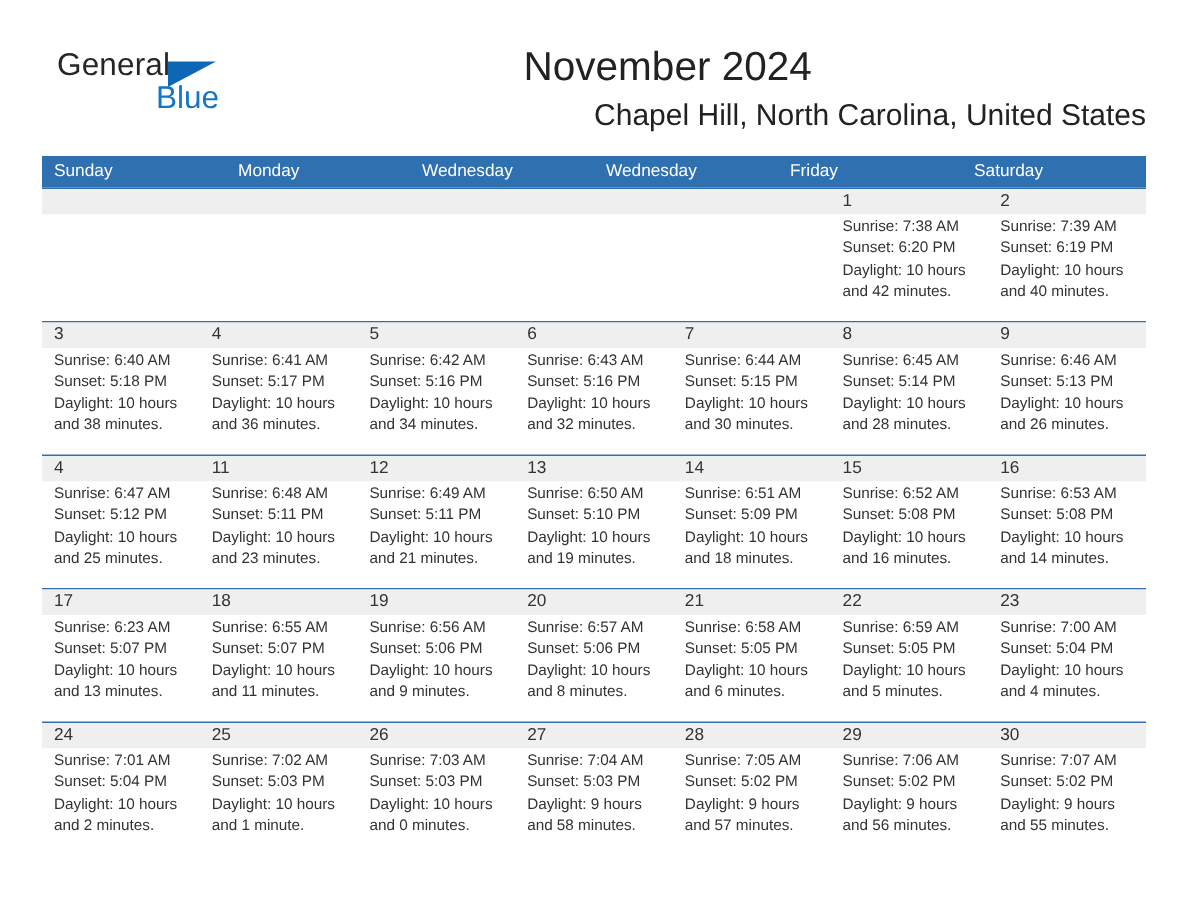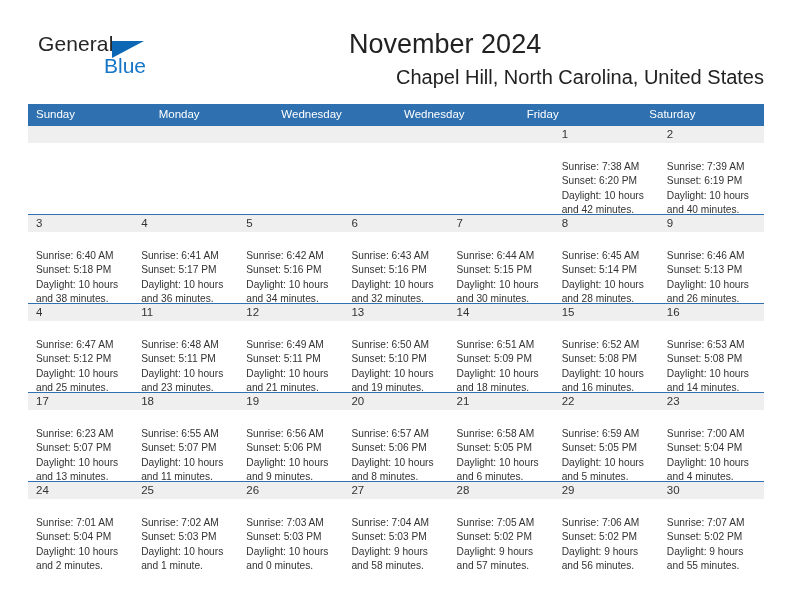--- a/index.html
+++ b/index.html
@@ -130,21 +130,21 @@
     padding-left: 8px;
     box-sizing: border-box;
   }
   .week .bodyrow {
     display: flex;
     background: #ffffff;
     height: 71px;
   }
   .week .cellbody {
     flex: 1 1 0;
-    padding: 17px 6px 0 8px;
+    padding: 2px 6px 0 8px;
     box-sizing: border-box;
   }
   .week .cellbody p {
     margin: 0;
     font-size: 10.2px;
     line-height: 14.4px;
     color: #333333;
     white-space: nowrap;
   }
 </style>

